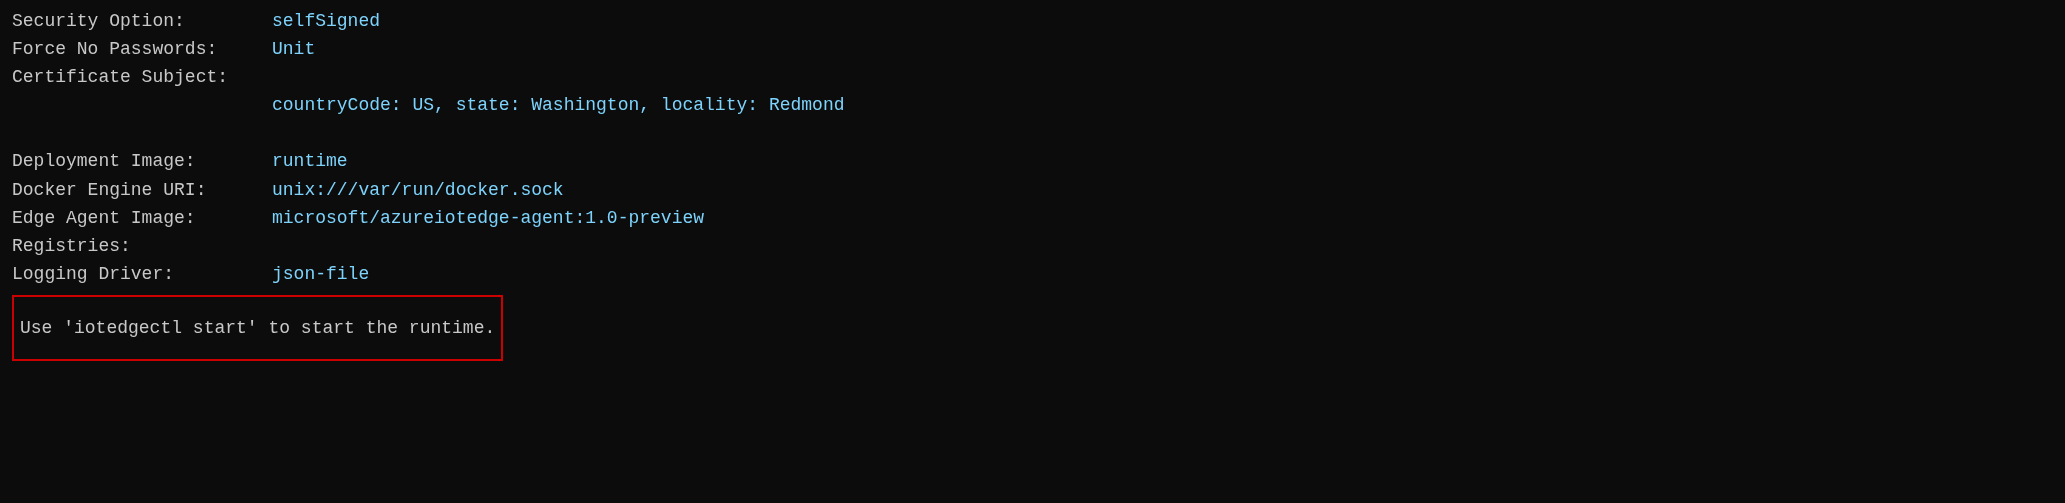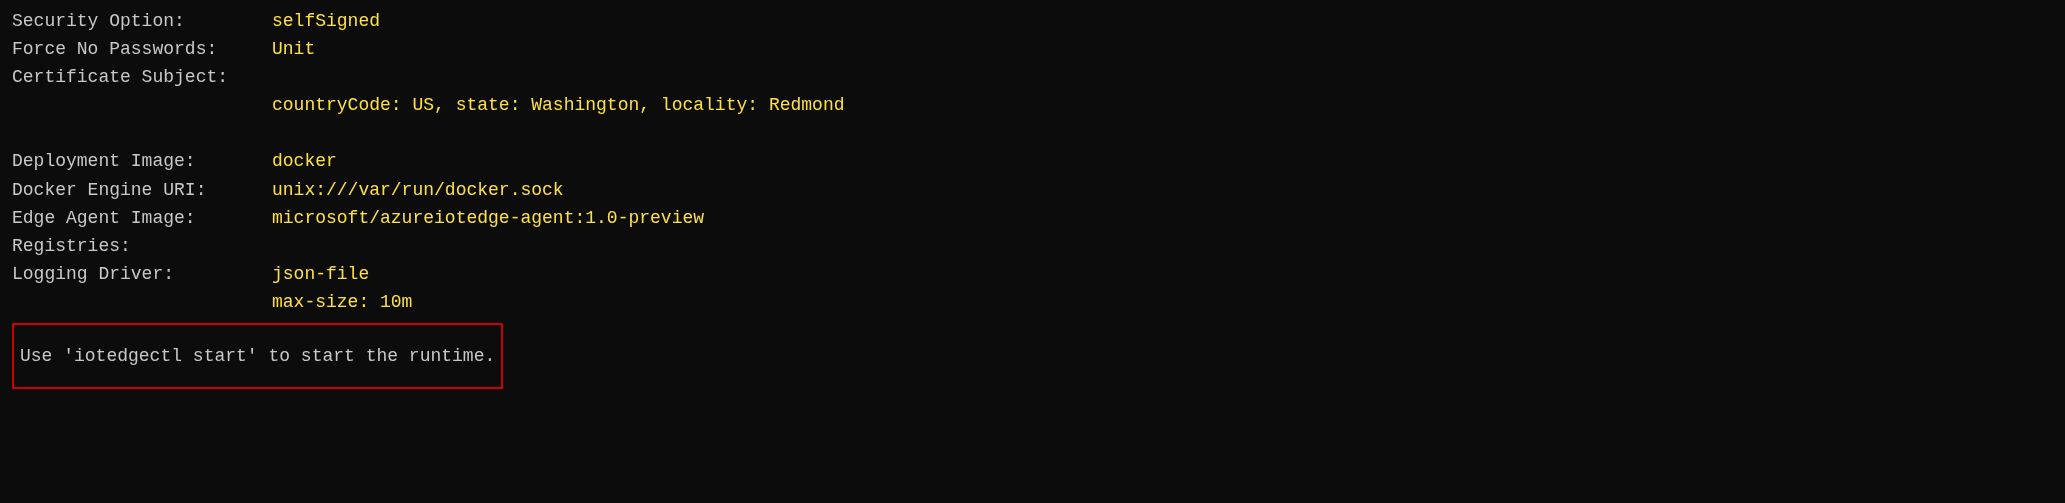--- a/index.html
+++ b/index.html
@@ -32,21 +32,21 @@
       line-height: 1.45;
     }
 
     .label {
       color: #c8c8c8;
       min-width: 260px;
       display: inline-block;
     }
 
     .value {
-      color: #fde047;
+      color: #7dd3fc;
     }
 
     .highlight-box {
       display: inline-block;
       border: 2px solid #cc0000;
       padding: 18px 6px;
       margin-top: 6px;
       white-space: pre;
       color: #c8c8c8;
     }
@@ -69,39 +69,35 @@
   </div>
   <div class="line">
     <span class="label" style="min-width:260px;display:inline-block;"> </span>
     <span class="value">countryCode: US, state: Washington, locality: Redmond</span>
   </div>
   <div class="line">
     <span class="label" style="min-width:260px;display:inline-block;"> </span>
   </div>
   <div class="line">
     <span class="label">Deployment Image:</span>
-    <span class="value">docker</span>
+    <span class="value">runtime</span>
   </div>
   <div class="line">
     <span class="label">Docker Engine URI:</span>
     <span class="value">unix:///var/run/docker.sock</span>
   </div>
   <div class="line">
     <span class="label">Edge Agent Image:</span>
     <span class="value">microsoft/azureiotedge-agent:1.0-preview</span>
   </div>
   <div class="line">
     <span class="label">Registries:</span>
     <span class="value"></span>
   </div>
   <div class="line">
     <span class="label">Logging Driver:</span>
     <span class="value">json-file</span>
   </div>
-  <div class="line">
-    <span class="label" style="min-width:260px;display:inline-block;"> </span>
-    <span class="value">max-size: 10m</span>
-  </div>
 
   <div class="line">
     <span class="highlight-box">Use 'iotedgectl start' to start the runtime.</span>
   </div>
 </div>
 
 </body></html>

